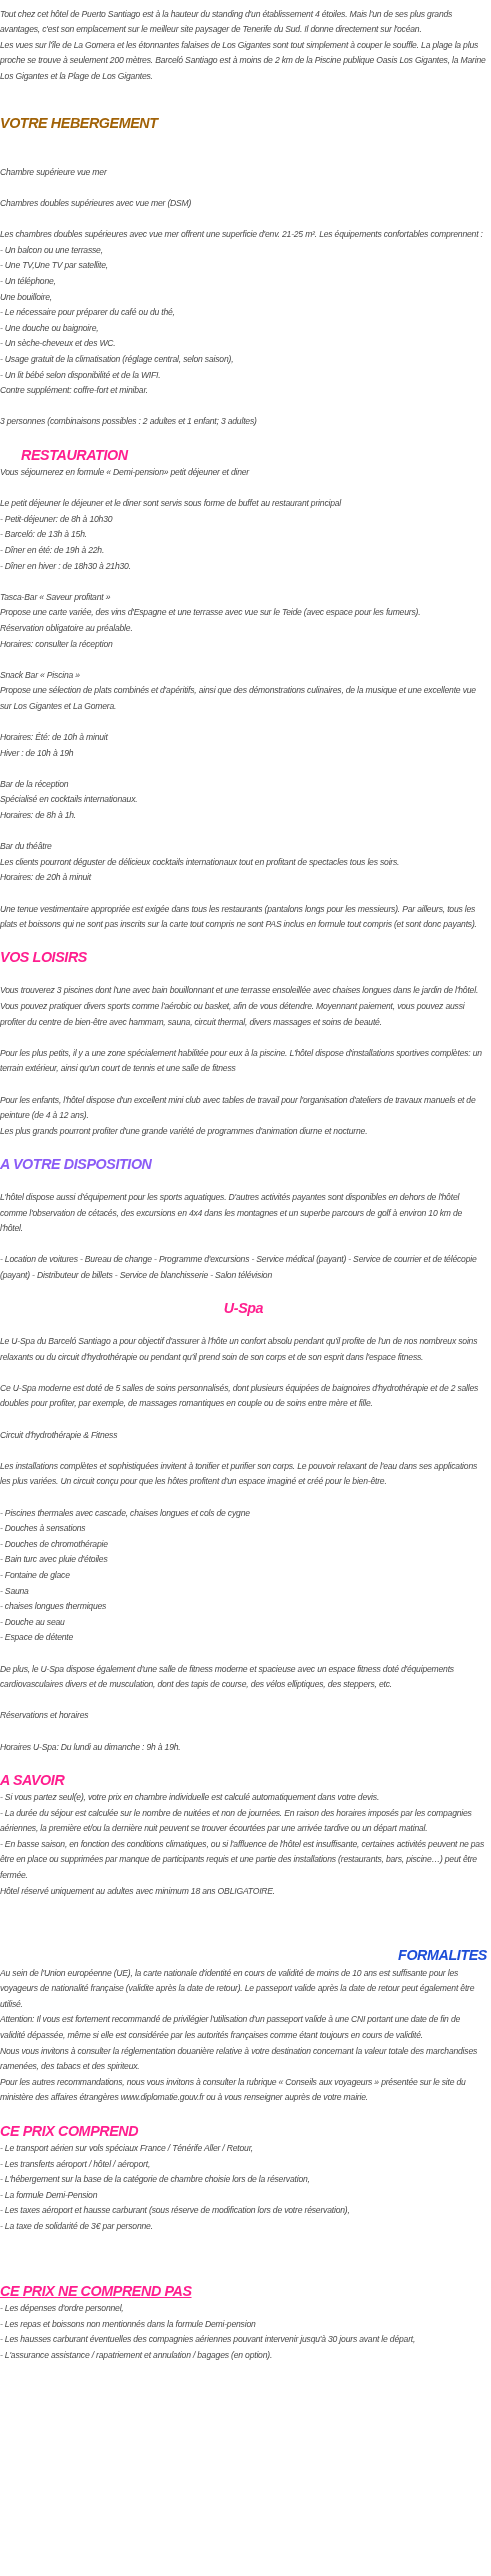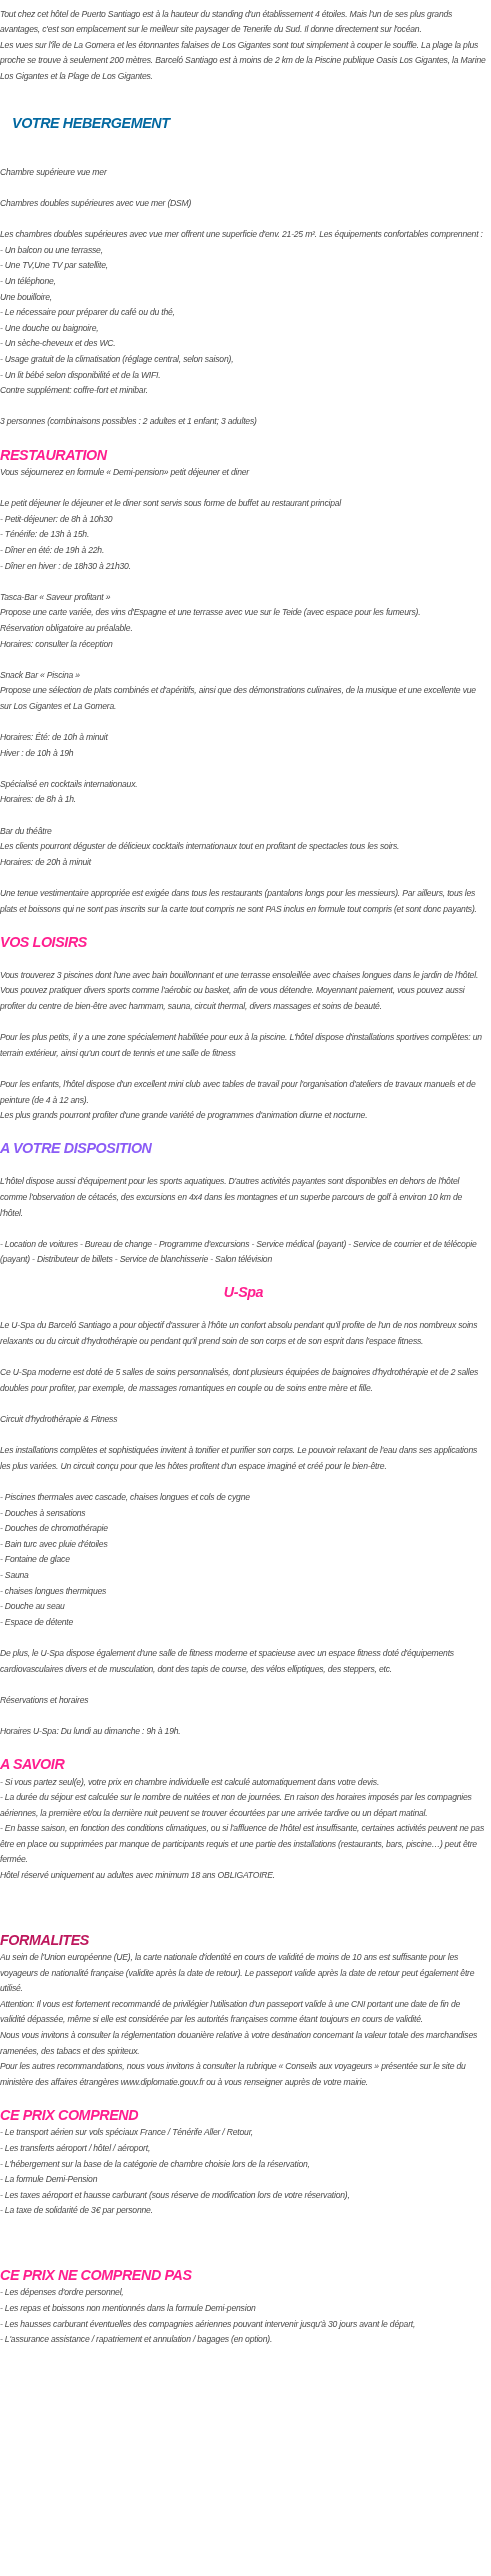--- a/index.html
+++ b/index.html
@@ -33,21 +33,21 @@
 <body>
 
 <div class="page">
 
   <section>
     <p>Tout chez cet hôtel de Puerto Santiago est à la hauteur du standing d'un établissement 4 étoiles. Mais l'un de ses plus grands avantages, c'est son emplacement sur le meilleur site paysager de Tenerife du Sud. Il donne directement sur l'océan.</p>
     <p>Les vues sur l'île de La Gomera et les étonnantes falaises de Los Gigantes sont tout simplement à couper le souffle. La plage la plus proche se trouve à seulement 200 mètres. Barceló Santiago est à moins de 2 km de la Piscine publique Oasis Los Gigantes, la Marine Los Gigantes et la Plage de Los Gigantes.</p>
   </section>
 
   <section>
-    <h2 class="h-hebergement" style="color: #0369a1; padding-left: 12px;">VOTRE HEBERGEMENT</h2>
+    <h2 class="h-hebergement" style="color: #a16207;">VOTRE HEBERGEMENT</h2>
     <div class="gap2"></div>
     <p>Chambre supérieure vue mer</p>
     <div class="gap"></div>
     <p>Chambres doubles supérieures avec vue mer (DSM)</p>
     <div class="gap"></div>
     <p>Les chambres doubles supérieures avec vue mer offrent une superficie d'env. 21-25 m². Les équipements confortables comprennent :</p>
     <p>- Un balcon ou une terrasse,</p>
     <p>- Une TV,Une TV par satellite,</p>
     <p>- Un téléphone,</p>
     <p>Une bouilloire,</p>
@@ -56,40 +56,41 @@
     <p>- Un sèche-cheveux et des WC.</p>
     <p>- Usage gratuit de la climatisation (réglage central, selon saison),</p>
     <p>- Un lit bébé selon disponibilité et de la WIFI.</p>
     <p>Contre supplément: coffre-fort et minibar.</p>
     <div class="gap"></div>
     <p>3 personnes (combinaisons possibles : 2 adultes et 1 enfant; 3 adultes)</p>
   </section>
 
   <section>
     <div class="gap"></div>
-    <h2 style="color: rgb(255, 31, 143);">RESTAURATION</h2>
+    <h2 style="color: rgb(255, 31, 143); margin-left: 21px;">RESTAURATION</h2>
     <p>Vous séjournerez en formule « Demi-pension» petit déjeuner et diner</p>
     <div class="gap"></div>
     <p>Le petit déjeuner le déjeuner et le diner sont servis sous forme de buffet au restaurant principal</p>
     <p>- Petit-déjeuner: de 8h à 10h30</p>
-    <p>- Ténérife: de 13h à 15h.</p>
+    <p>- Barceló: de 13h à 15h.</p>
     <p>- Dîner en été: de 19h à 22h.</p>
     <p>- Dîner en hiver : de 18h30 à 21h30.</p>
     <div class="gap"></div>
     <p>Tasca-Bar « Saveur profitant »</p>
     <p>Propose une carte variée, des vins d'Espagne et une terrasse avec vue sur le Teide (avec espace pour les fumeurs).</p>
     <p>Réservation obligatoire au préalable.</p>
     <p>Horaires: consulter la réception</p>
     <div class="gap"></div>
     <p>Snack Bar « Piscina »</p>
     <p>Propose une sélection de plats combinés et d'apéritifs, ainsi que des démonstrations culinaires, de la musique et une excellente vue sur Los Gigantes et La Gomera.</p>
     <div class="gap"></div>
     <p>Horaires: Été: de 10h à minuit</p>
     <p>Hiver : de 10h à 19h</p>
     <div class="gap"></div>
+    <p>Bar de la réception</p>
     <p>Spécialisé en cocktails internationaux.</p>
     <p>Horaires: de 8h à 1h.</p>
     <div class="gap"></div>
     <p>Bar du théâtre</p>
     <p>Les clients pourront déguster de délicieux cocktails internationaux tout en profitant de spectacles tous les soirs.</p>
     <p>Horaires: de 20h à minuit</p>
     <div class="gap"></div>
     <p>Une tenue vestimentaire appropriée est exigée dans tous les restaurants (pantalons longs pour les messieurs). Par ailleurs, tous les plats et boissons qui ne sont pas inscrits sur la carte tout compris ne sont PAS inclus en formule tout compris (et sont donc payants).</p>
   </section>
 
@@ -147,41 +148,41 @@
     <div class="gap"></div>
     <h2 style="color: rgb(255, 31, 143);">A SAVOIR</h2>
     <p>- Si vous partez seul(e), votre prix en chambre individuelle est calculé automatiquement dans votre devis.</p>
     <p>- La durée du séjour est calculée sur le nombre de nuitées et non de journées. En raison des horaires imposés par les compagnies aériennes, la première et/ou la dernière nuit peuvent se trouver écourtées par une arrivée tardive ou un départ matinal.</p>
     <p>- En basse saison, en fonction des conditions climatiques, ou si l'affluence de l'hôtel est insuffisante, certaines activités peuvent ne pas être en place ou supprimées par manque de participants requis et une partie des installations (restaurants, bars, piscine…) peut être fermée.</p>
     <p>Hôtel réservé uniquement au adultes avec minimum 18 ans OBLIGATOIRE.</p>
   </section>
 
   <section>
     <div class="gap3"></div>
-    <h2 style="color: #be185d;">FORMALITES</h2>
+    <h2 style="color: #1d4ed8; text-align: right;">FORMALITES</h2>
     <p>Au sein de l'Union européenne (UE), la carte nationale d'identité en cours de validité de moins de 10 ans est suffisante pour les voyageurs de nationalité française (validite après la date de retour). Le passeport valide après la date de retour peut également être utilisé.</p>
     <p>Attention: Il vous est fortement recommandé de privilégier l'utilisation d'un passeport valide à une CNI portant une date de fin de validité dépassée, même si elle est considérée par les autorités françaises comme étant toujours en cours de validité.</p>
     <p>Nous vous invitons à consulter la réglementation douanière relative à votre destination concernant la valeur totale des marchandises ramenées, des tabacs et des spiriteux.</p>
     <p>Pour les autres recommandations, nous vous invitons à consulter la rubrique « Conseils aux voyageurs » présentée sur le site du ministère des affaires étrangères www.diplomatie.gouv.fr ou à vous renseigner auprès de votre mairie.</p>
   </section>
 
   <section>
     <div class="gap"></div>
     <h2 style="color: rgb(255, 31, 143);">CE PRIX COMPREND</h2>
     <p>- Le transport aérien sur vols spéciaux France / Ténérife Aller / Retour,</p>
     <p>- Les transferts aéroport / hôtel / aéroport,</p>
     <p>- L'hébergement sur la base de la catégorie de chambre choisie lors de la réservation,</p>
     <p>- La formule Demi-Pension</p>
     <p>- Les taxes aéroport et hausse carburant (sous réserve de modification lors de votre réservation),</p>
     <p>- La taxe de solidarité de 3€ par personne.</p>
   </section>
 
   <section>
     <div class="gap3"></div>
-    <h2 style="color: rgb(255, 31, 143);">CE PRIX NE COMPREND PAS</h2>
+    <h2 style="color: rgb(255, 31, 143); text-decoration: underline;">CE PRIX NE COMPREND PAS</h2>
     <p>- Les dépenses d'ordre personnel,</p>
     <p>- Les repas et boissons non mentionnés dans la formule Demi-pension</p>
     <p>- Les hausses carburant éventuelles des compagnies aériennes pouvant intervenir jusqu'à 30 jours avant le départ,</p>
     <p>- L'assurance assistance / rapatriement et annulation / bagages (en option).</p>
     <div class="gap2"></div>
   </section>
 
 </div>
 
 

